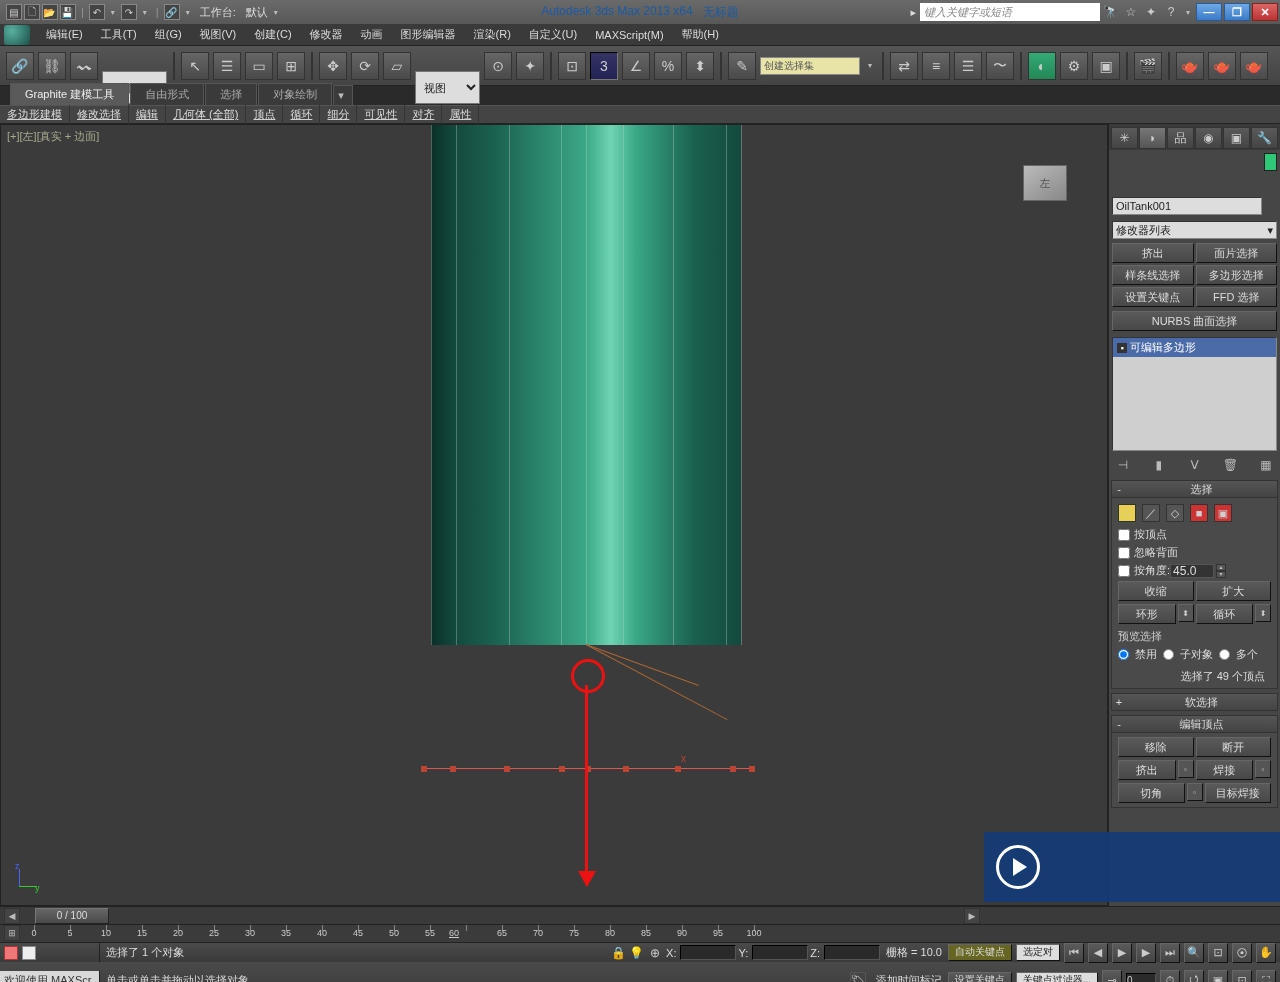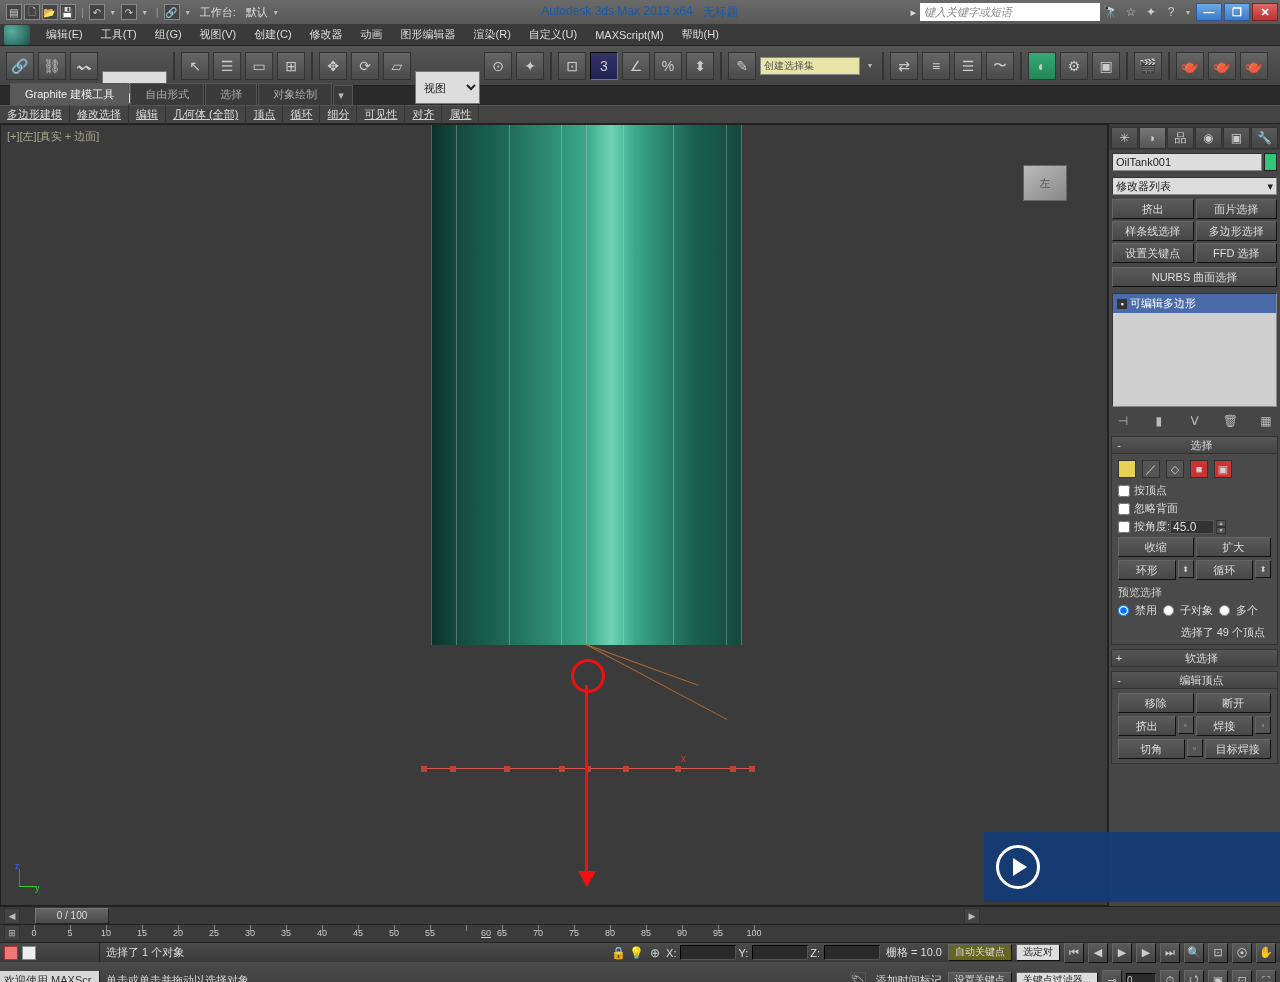--- a/index.html
+++ b/index.html
@@ -68,21 +68,21 @@
   .red-arrow { position:absolute; left:584px; top:560px; width:3px; height:200px; background:#e11;}
   .red-arrow::after { content:''; position:absolute; bottom:-2px; left:-7px; border-left:9px solid transparent; border-right:9px solid transparent; border-top:16px solid #e11;}
   .selx { position:absolute; left:680px; top:628px; color:#b43; font-size:10px;}
   
   
   .cmdpanel { width:172px; background:#464646; border-left:1px solid #222; display:flex; flex-direction:column; overflow:hidden;}
   .cp-tabs { height:26px; display:flex; background:#3a3a3a; padding:3px 2px; gap:1px;}
   .cp-tab { flex:1; height:22px; background:linear-gradient(#5a5a5a,#444); border:1px solid #333; display:flex; align-items:center; justify-content:center; font-size:12px; color:#ccc;}
   .cp-tab.active { background:linear-gradient(#777,#555);}
   .cp-name { display:flex; padding:3px; gap:2px;}
-  .cp-name input { flex:1; height:18px; background:#ddd; border:1px inset #888; padding:1px 3px; font-size:11px; color:#222;}
+  .cp-name input { flex:1; height:18px; background:#ddd; border:1px inset #888; padding:1px 3px; font-size:11px; color:#222;margin-top:44px;}
   .cp-swatch { width:18px; height:18px; background:#2ec878; border:1px solid #222;}
   .cp-combo { margin:3px; height:18px; background:#ddd; border:1px inset #888; padding:1px 3px; color:#222; display:flex; align-items:center; justify-content:space-between; font-size:11px;}
   .cp-btnrow { display:flex; gap:2px; padding:1px 3px;}
   .cp-btn2 { flex:1; height:20px; background:linear-gradient(#5a5a5a,#484848); border:1px outset #666; display:flex; align-items:center; justify-content:center; font-size:11px; color:#ddd;}
   .cp-stackrow { margin:3px; height:20px; background:linear-gradient(#5a5a5a,#484848); border:1px outset #666; display:flex; align-items:center; justify-content:center; font-size:11px; color:#ddd;}
   .cp-stack { margin:3px; height:114px; background:#cfcfcf; border:1px inset #888; color:#222; position:relative;}
   .cp-stack-item { background:#4a6aa8; color:#fff; padding:2px 4px; font-size:11px; display:flex; align-items:center; gap:3px;}
   .cp-stack-plus { width:10px; height:10px; background:#333; color:#fff; display:inline-flex; align-items:center; justify-content:center; font-size:9px;}
   .cp-toolrow { display:flex; gap:8px; padding:3px 6px; justify-content:space-between;}
   .cp-tico { width:16px; height:16px; display:inline-flex; align-items:center; justify-content:center; color:#bbb; font-size:12px;}
@@ -469,21 +469,21 @@
       <div class="tb-num" style="left: 252px;">35</div>
       <div class="tb-tick" style="left: 288px;"></div>
       <div class="tb-num" style="left: 288px;">40</div>
       <div class="tb-tick" style="left: 324px;"></div>
       <div class="tb-num" style="left: 324px;">45</div>
       <div class="tb-tick" style="left: 360px;"></div>
       <div class="tb-num" style="left: 360px;">50</div>
       <div class="tb-tick" style="left: 396px;"></div>
       <div class="tb-num" style="left: 396px;">55</div>
       <div class="tb-tick" style="left: 432px;"></div>
-      <div class="tb-num" style="left: 452px; text-decoration: underline;">60</div>
+      <div class="tb-num" style="left: 420px; text-decoration: underline;">60</div>
       <div class="tb-tick" style="left: 468px;"></div>
       <div class="tb-num" style="left: 468px;">65</div>
       <div class="tb-tick" style="left: 504px;"></div>
       <div class="tb-num" style="left: 504px;">70</div>
       <div class="tb-tick" style="left: 540px;"></div>
       <div class="tb-num" style="left: 540px;">75</div>
       <div class="tb-tick" style="left: 576px;"></div>
       <div class="tb-num" style="left: 576px;">80</div>
       <div class="tb-tick" style="left: 612px;"></div>
       <div class="tb-num" style="left: 612px;">85</div>

